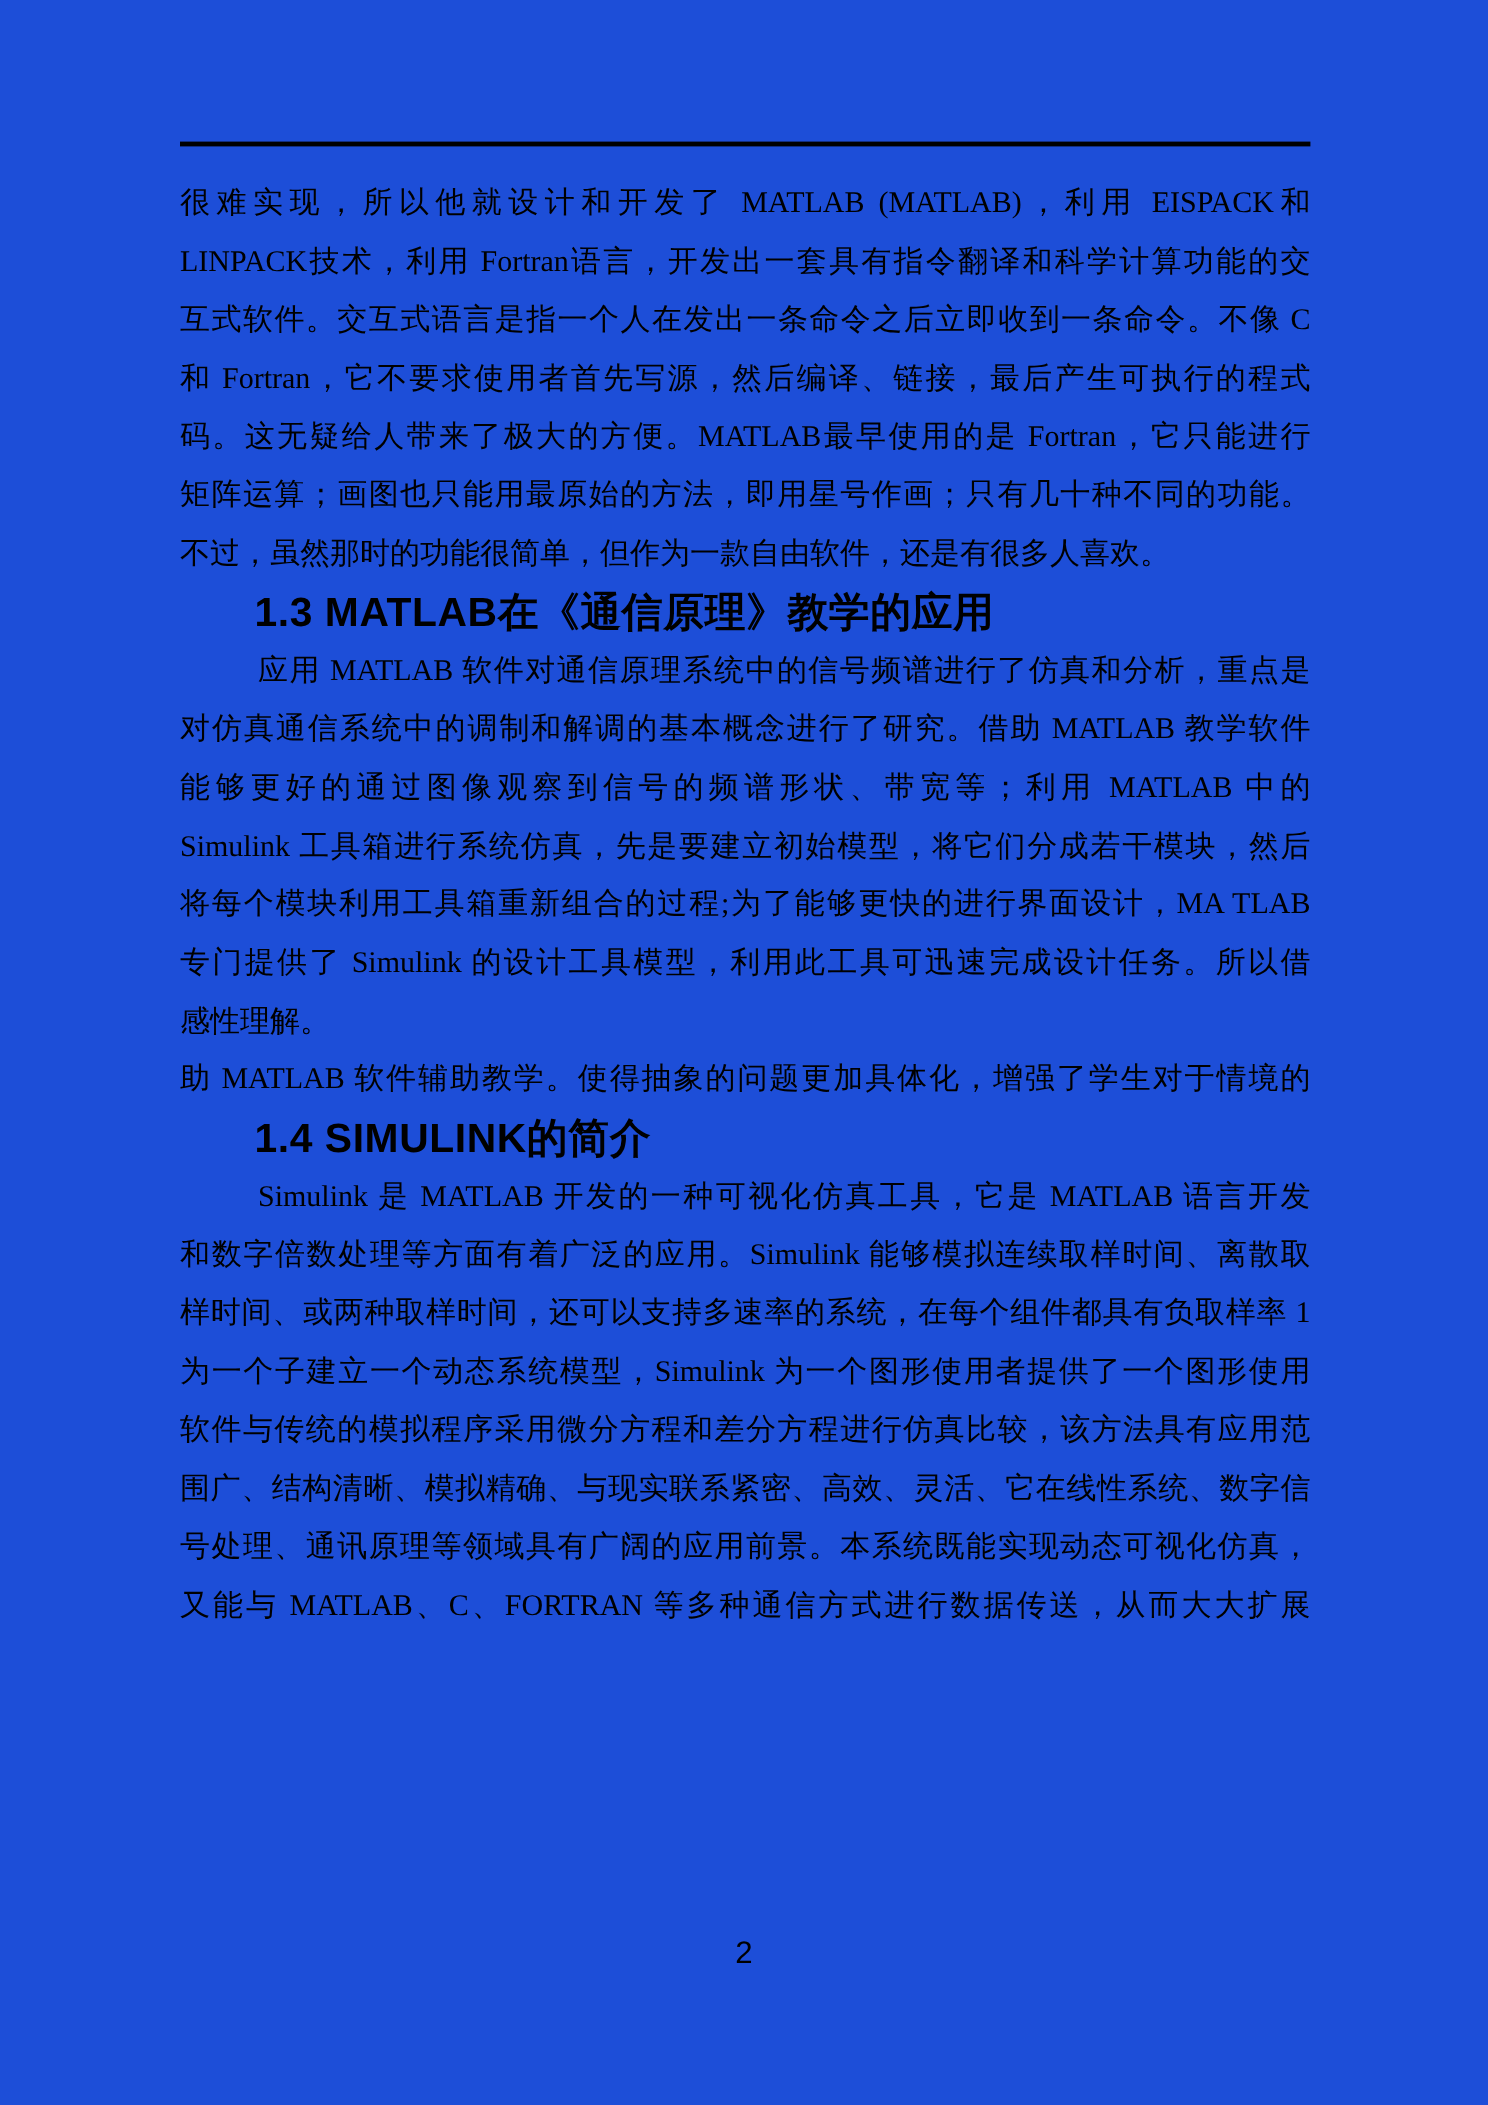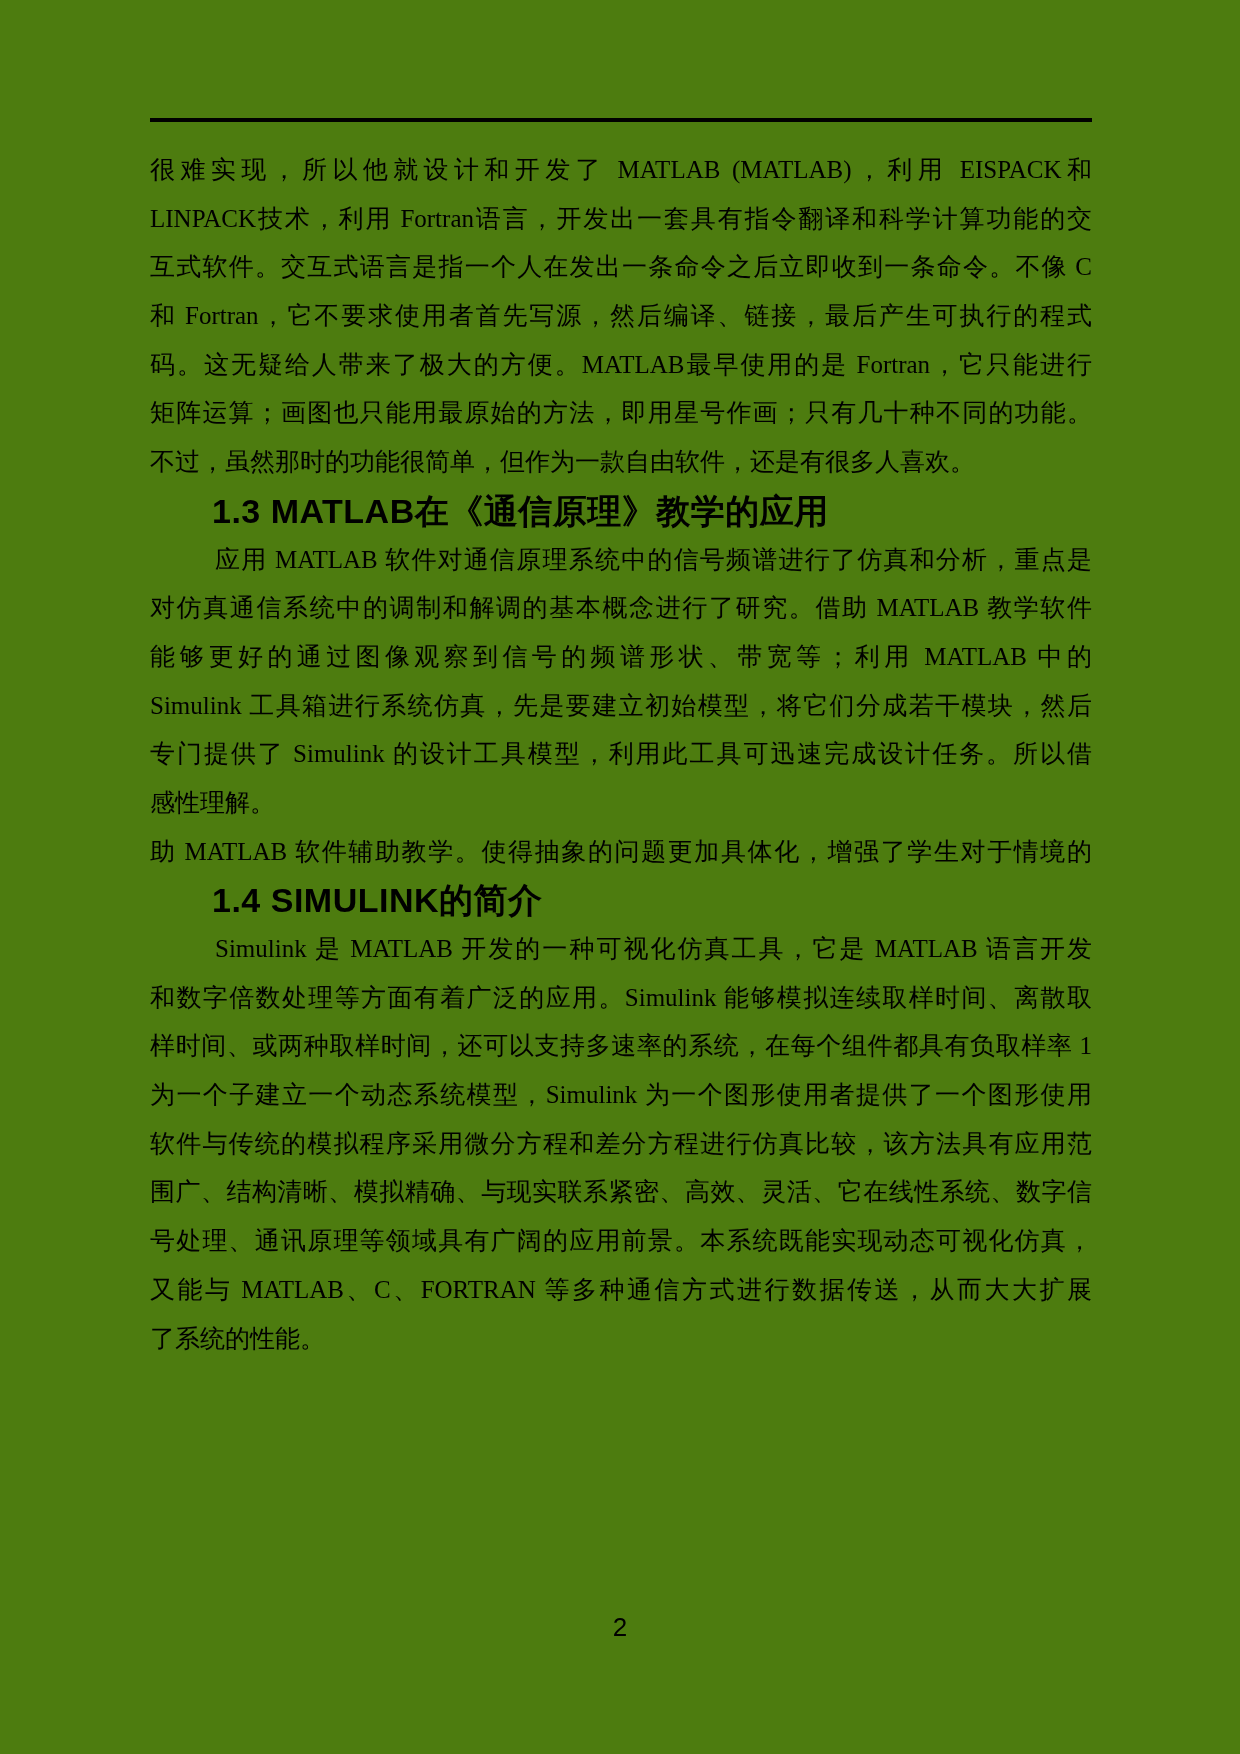--- a/index.html
+++ b/index.html
@@ -5,21 +5,21 @@
   html, body {
     margin: 0;
     padding: 0;
     background: #e8e8e8;
   }
   .page {
     position: relative;
     width: 1240px;
     height: 1754px;
     margin: 0 auto;
-    background: #4d7c0f;
+    background: #1d4ed8;
     overflow: hidden;
     color: #000000;
   }
   .header-rule {
     position: absolute;
     left: 150px;
     top: 118px;
     width: 942px;
     height: 4px;
     background: #000000;
@@ -79,28 +79,28 @@
       <div class="line body-line">互式软件。交互式语言是指一个人在发出一条命令之后立即收到一条命令。不像 C</div>
       <div class="line body-line">和 Fortran，它不要求使用者首先写源，然后编译、链接，最后产生可执行的程式</div>
       <div class="line body-line">码。这无疑给人带来了极大的方便。MATLAB最早使用的是 Fortran，它只能进行</div>
       <div class="line body-line">矩阵运算；画图也只能用最原始的方法，即用星号作画；只有几十种不同的功能。</div>
       <div class="line body-line last">不过，虽然那时的功能很简单，但作为一款自由软件，还是有很多人喜欢。</div>
       <div class="line heading-line">1.3 MATLAB在《通信原理》教学的应用</div>
       <div class="line body-line indent">应用 MATLAB 软件对通信原理系统中的信号频谱进行了仿真和分析，重点是</div>
       <div class="line body-line">对仿真通信系统中的调制和解调的基本概念进行了研究。借助 MATLAB 教学软件</div>
       <div class="line body-line">能够更好的通过图像观察到信号的频谱形状、带宽等；利用 MATLAB 中的</div>
       <div class="line body-line">Simulink 工具箱进行系统仿真，先是要建立初始模型，将它们分成若干模块，然后</div>
+      <div class="line body-line">将每个模块利用工具箱重新组合的过程;为了能够更快的进行界面设计，MA TLAB</div>
       <div class="line body-line">专门提供了 Simulink 的设计工具模型，利用此工具可迅速完成设计任务。所以借</div>
       <div class="line body-line last">感性理解。</div>
       <div class="line body-line">助 MATLAB 软件辅助教学。使得抽象的问题更加具体化，增强了学生对于情境的</div>
       <div class="line heading-line">1.4 SIMULINK的简介</div>
       <div class="line body-line indent">Simulink 是 MATLAB 开发的一种可视化仿真工具，它是 MATLAB 语言开发</div>
       <div class="line body-line">和数字倍数处理等方面有着广泛的应用。Simulink 能够模拟连续取样时间、离散取</div>
       <div class="line body-line">样时间、或两种取样时间，还可以支持多速率的系统，在每个组件都具有负取样率 1</div>
       <div class="line body-line">为一个子建立一个动态系统模型，Simulink 为一个图形使用者提供了一个图形使用</div>
       <div class="line body-line">软件与传统的模拟程序采用微分方程和差分方程进行仿真比较，该方法具有应用范</div>
       <div class="line body-line">围广、结构清晰、模拟精确、与现实联系紧密、高效、灵活、它在线性系统、数字信</div>
       <div class="line body-line">号处理、通讯原理等领域具有广阔的应用前景。本系统既能实现动态可视化仿真，</div>
       <div class="line body-line">又能与 MATLAB、C、FORTRAN 等多种通信方式进行数据传送，从而大大扩展</div>
-      <div class="line body-line last">了系统的性能。</div>
     </div>
   <div class="page-number">2</div>
 </div>
 
 </body></html>

